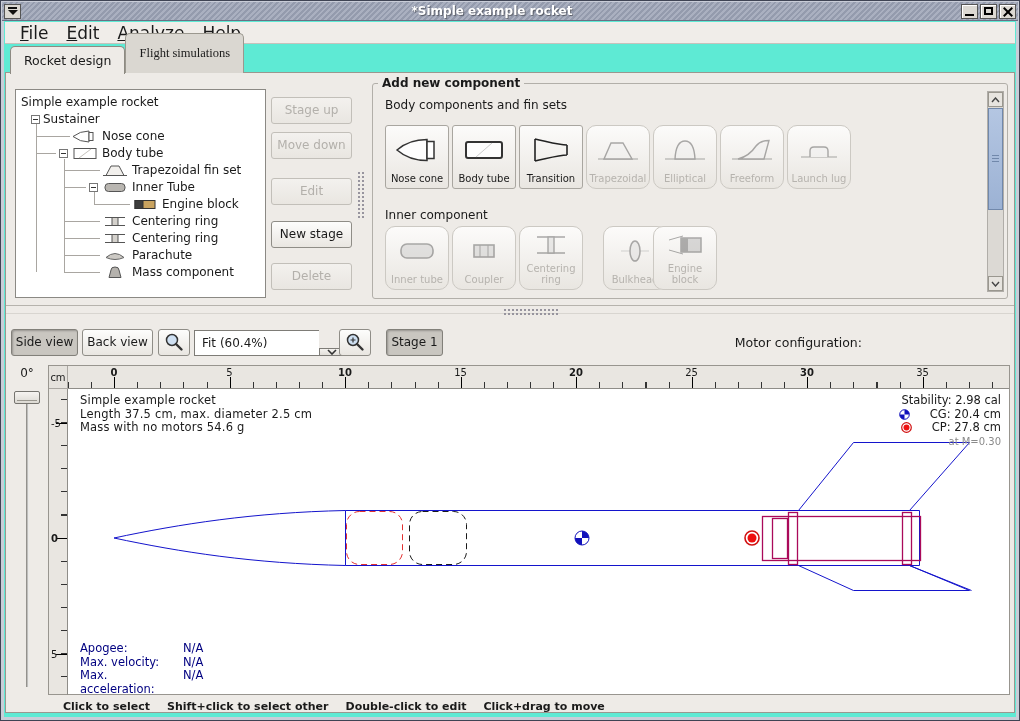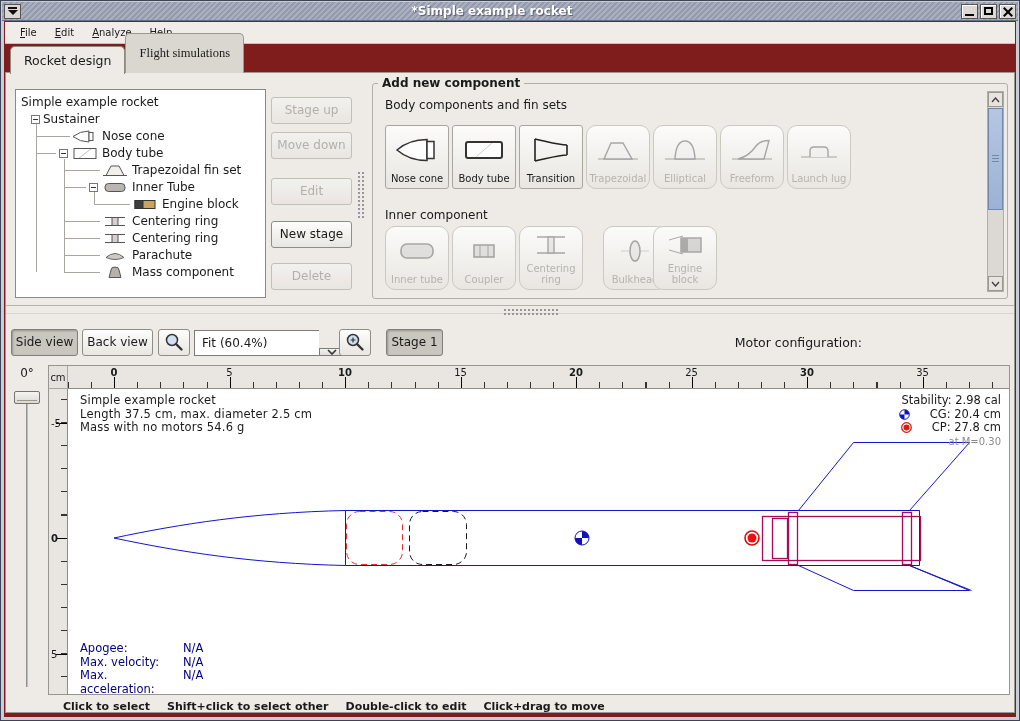--- a/index.html
+++ b/index.html
@@ -1,19 +1,19 @@
 <!DOCTYPE html>
 <html><head>
 <meta charset="utf-8">
 <style>
   * { box-sizing: border-box; margin: 0; padding: 0; }
   html,body { width:1020px; height:721px; }
   body { font-family:"DejaVu Sans", sans-serif; background:#7a7a7a; font-size:12px; color:#1a1a1a; }
 
-  .window { position:relative; width:1020px; height:721px; background:#7f1d1d;
+  .window { position:relative; width:1020px; height:721px; background:#5eead4;
             border:1px solid #3f4454; box-shadow: inset 0 0 0 3px #c9cdd8; }
 
   
   .titlebar { position:absolute; left:1px; top:1px; right:1px; height:19px;
     background:repeating-linear-gradient(135deg,#aab0c0 0 2px,#949bad 2px 4px);
     display:flex; align-items:center; border-bottom:1px solid #6a7084; }
   .title-icon { width:17px; height:15px; margin:1px 2px; background:#dcd9d3; border:1px solid #555;
     display:flex; flex-direction:column; align-items:center; justify-content:center; }
   .title-icon .bar { width:9px; height:2px; background:#111; margin-bottom:1px; }
   .title-icon .tri { width:0; height:0; border-left:5px solid transparent; border-right:5px solid transparent; border-top:5px solid #111; }
@@ -22,21 +22,21 @@
   .tbtn { width:17px; height:15px; background:#dcd9d3; border:1px solid #555;
     box-shadow:inset 1px 1px 0 #fff; display:flex; align-items:center; justify-content:center; position:relative; }
   .tbtn .min { width:9px; height:2px; background:#000; margin-top:7px; }
   .tbtn .max { width:9px; height:8px; border:2px solid #000; }
   .tbtn .x1,.tbtn .x2 { position:absolute; width:12px; height:2px; background:#000; top:6px; left:2px; }
   .tbtn .x1 { transform:rotate(45deg);} .tbtn .x2 { transform:rotate(-45deg);}
 
   
   .menubar { position:absolute; left:4px; top:21px; right:4px; height:22px; background:#f0ede9;
     border-bottom:1px solid #c5c2bc; display:flex; align-items:center; padding-left:6px; }
-  .menu-item { padding:2px 9px; font-size:10px; cursor:default; }
+  .menu-item { padding:2px 9px; font-size:17px; cursor:default; }
   .menu-item .mn { text-decoration:underline; }
 
   
   .tabstrip { position:absolute; left:4px; top:44px; height:28px; display:flex; align-items:flex-end; z-index:3; }
   .tab { border:1px solid #8d8a82; border-bottom:none; border-radius:5px 5px 0 0; padding:0 13px;
     display:flex; align-items:center; font-size:12.5px; }
   .tab.active { height:28px; background:#eeebe7; margin-bottom:-1px; padding-bottom:1px; margin-left:5px; }
   .tab.inactive { height:40px; background:#dad7d1; border-color:#9b988f;font-family:Liberation Serif, serif; }
 
   

